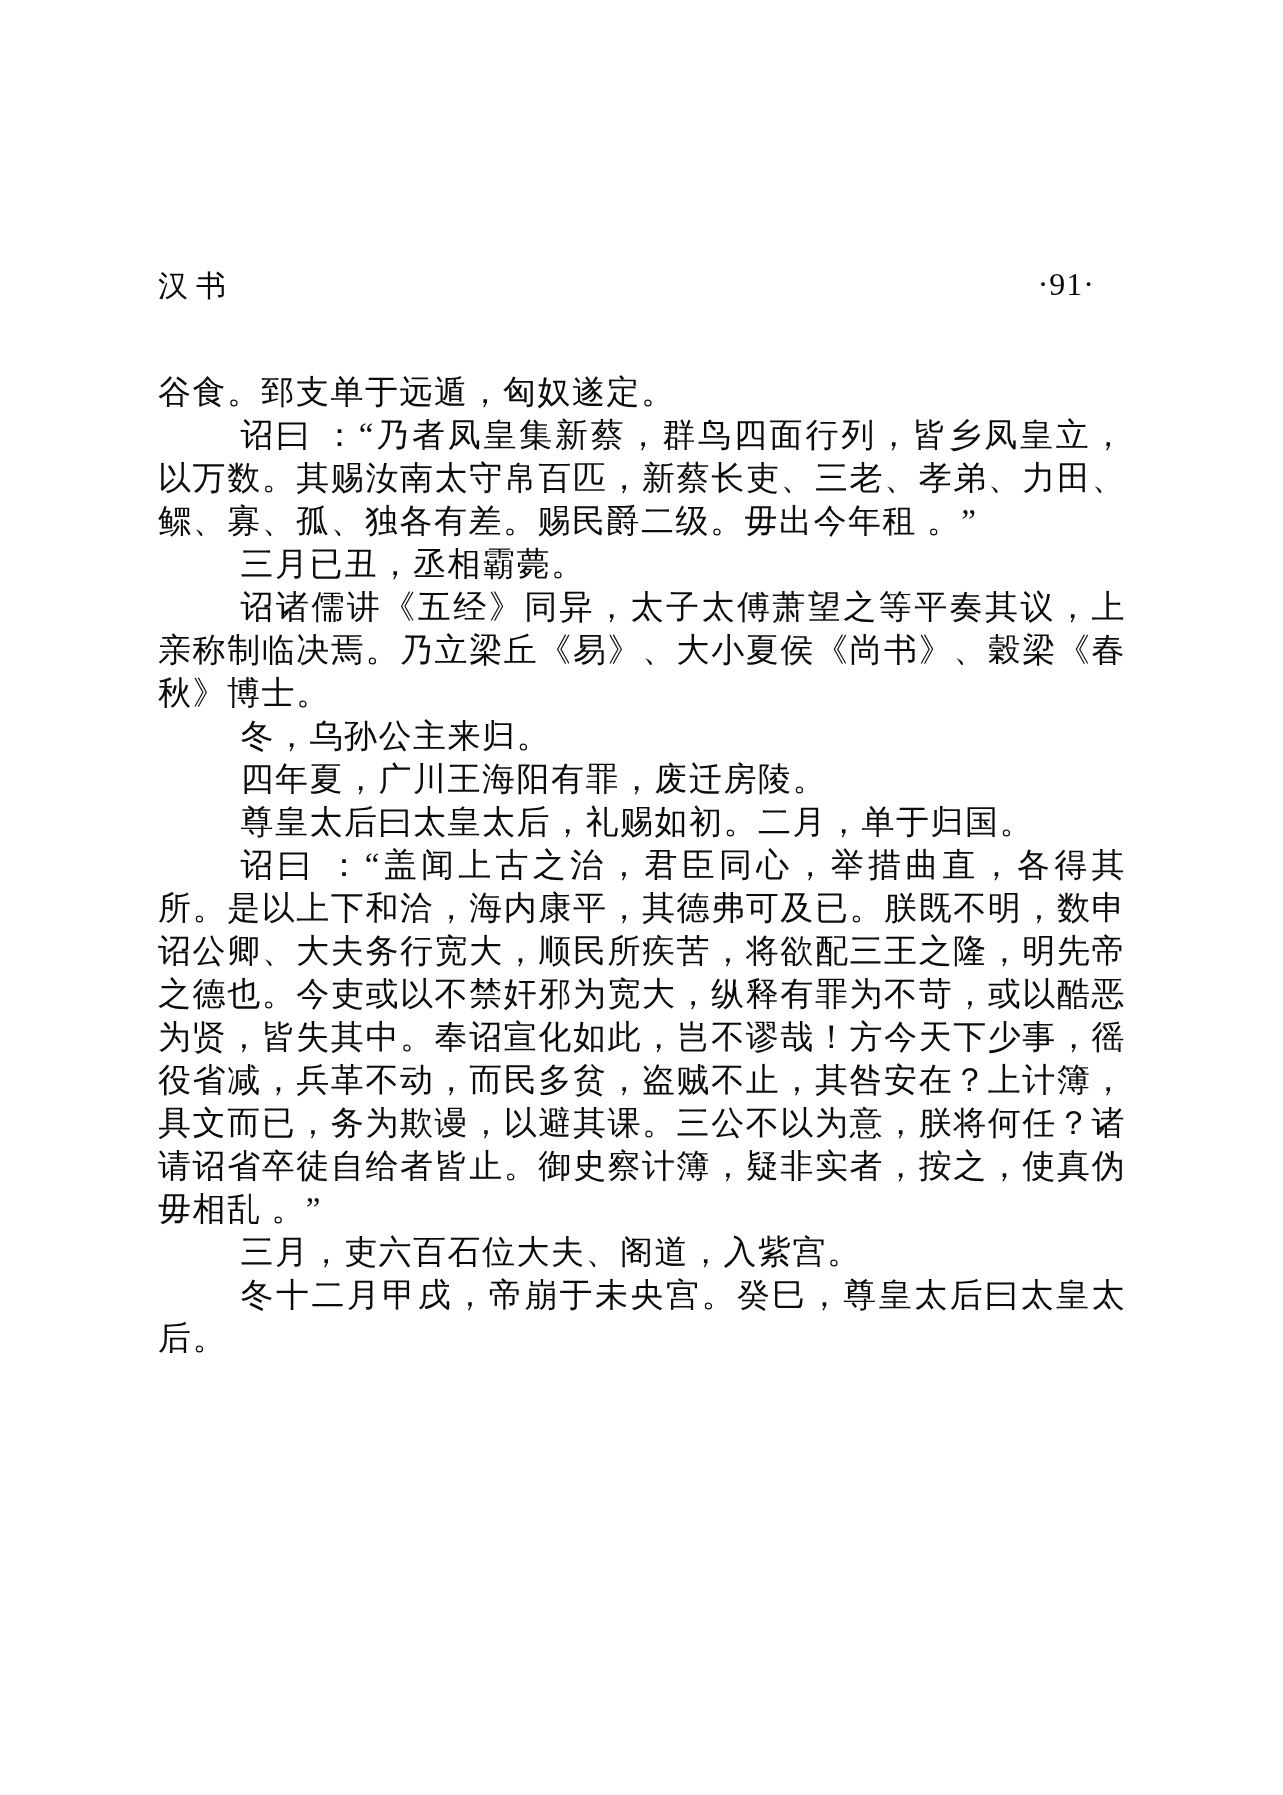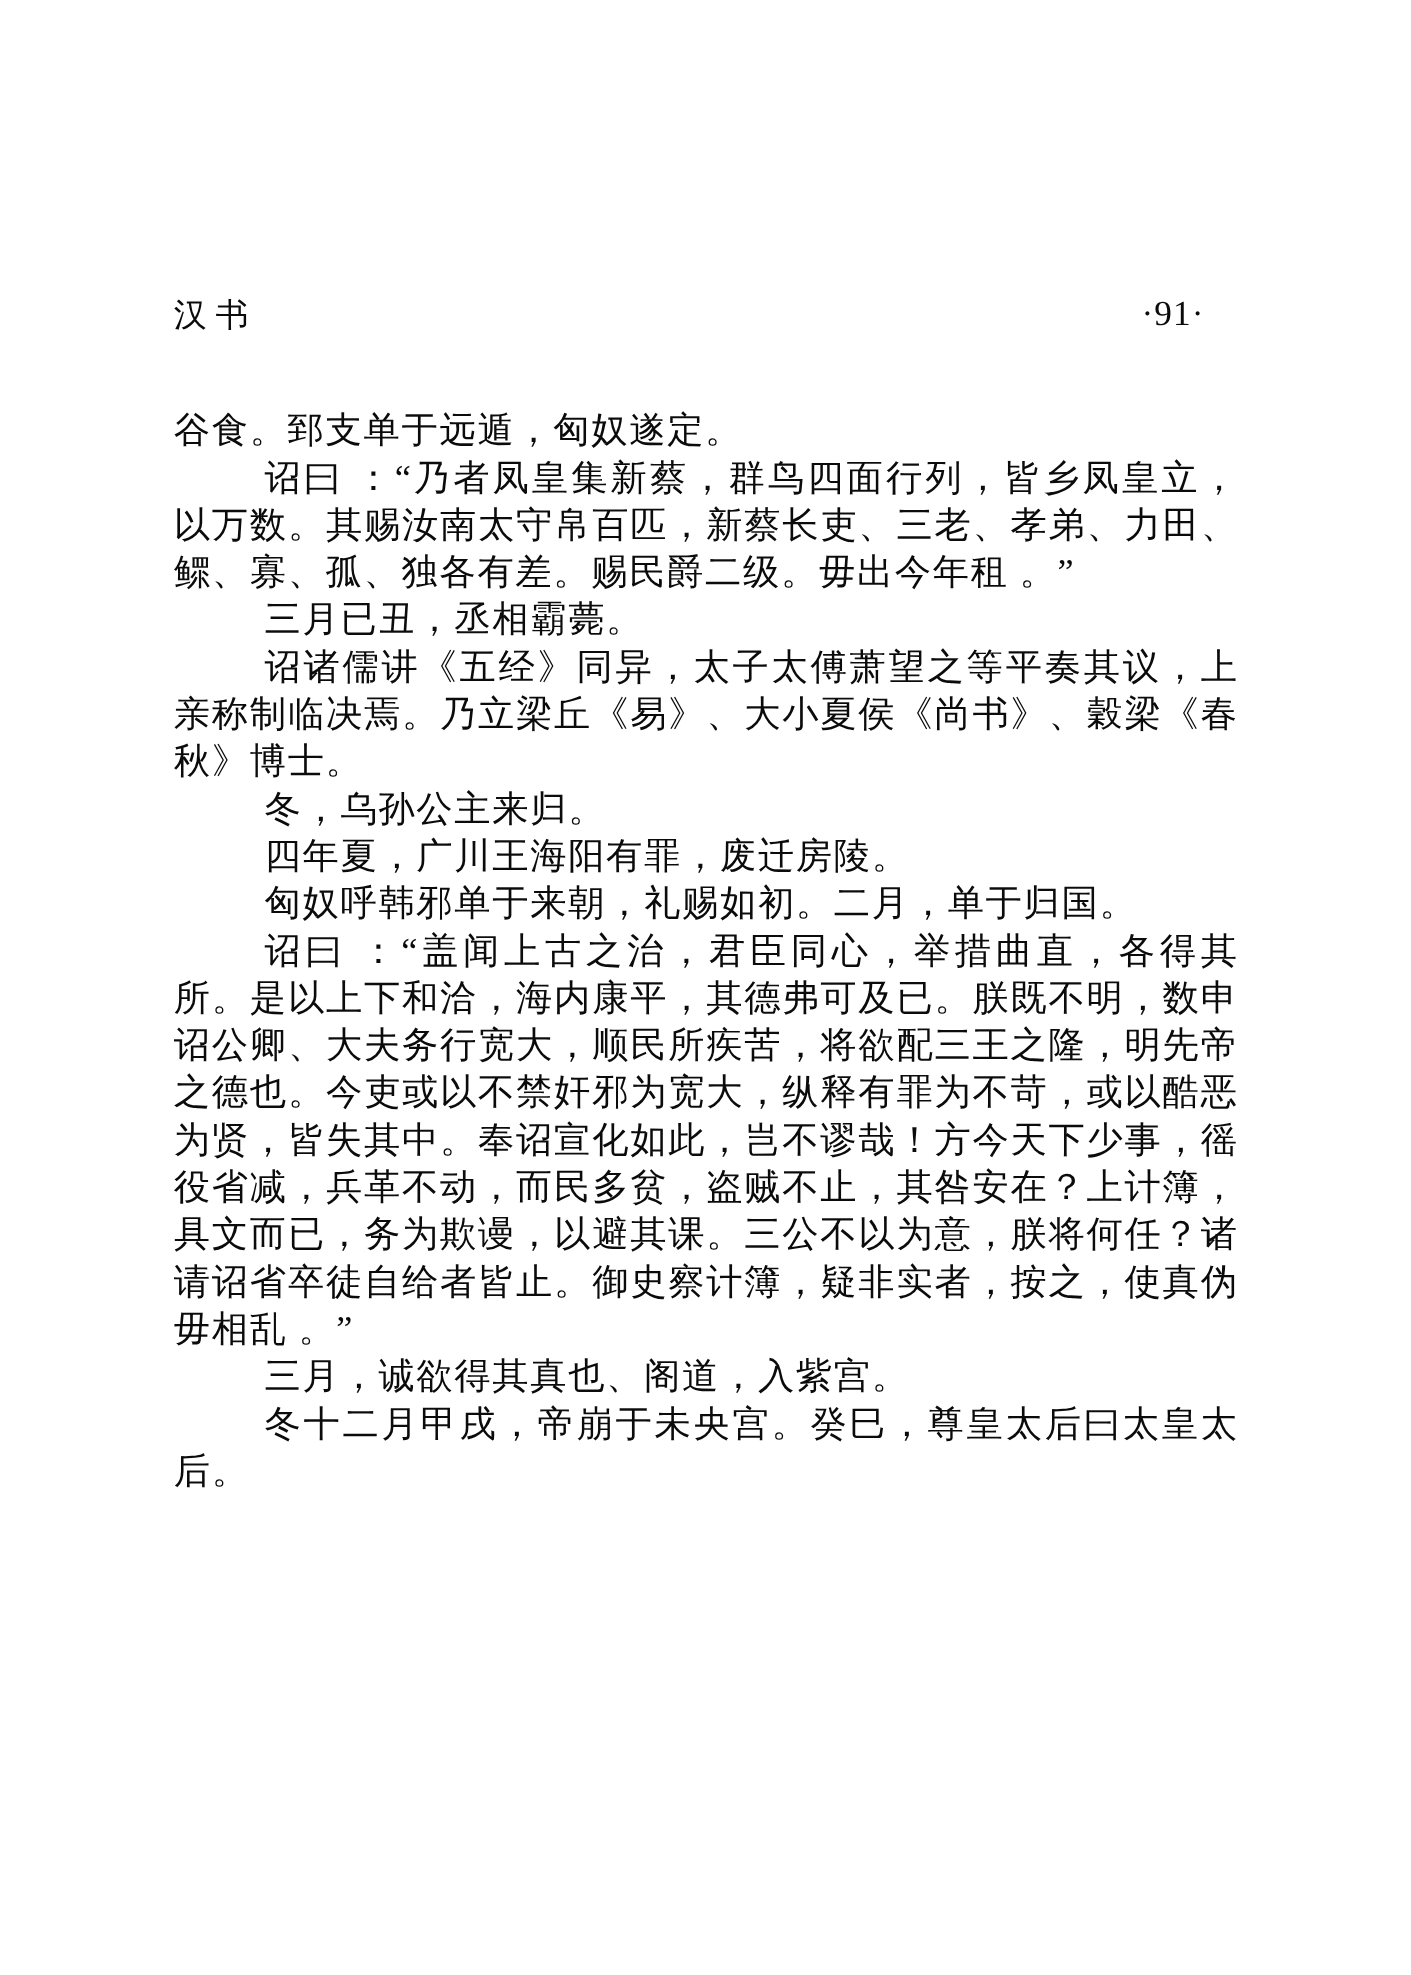--- a/index.html
+++ b/index.html
@@ -64,19 +64,19 @@
     <span class="page-number">·91·</span>
   </div>
 
   <div class="body-text">
     <p>谷食。郅支单于远遁，匈奴遂定。</p>
     <p class="indent">诏曰 ：“乃者凤皇集新蔡，群鸟四面行列，皆乡凤皇立，以万数。其赐汝南太守帛百匹，新蔡长吏、三老、孝弟、力田、鳏、寡、孤、独各有差。赐民爵二级。毋出今年租 。”</p>
     <p class="indent">三月已丑，丞相霸薨。</p>
     <p class="indent">诏诸儒讲《五经》同异，太子太傅萧望之等平奏其议，上亲称制临决焉。乃立梁丘《易》、大小夏侯《尚书》、穀梁《春秋》博士。</p>
     <p class="indent">冬，乌孙公主来归。</p>
     <p class="indent">四年夏，广川王海阳有罪，废迁房陵。</p>
-    <p class="indent">匈奴呼韩邪单于来朝，礼赐如初。二月，单于归国。</p>
+    <p class="indent">尊皇太后曰太皇太后，礼赐如初。二月，单于归国。</p>
     <p class="indent">诏曰 ：“盖闻上古之治，君臣同心，举措曲直，各得其所。是以上下和洽，海内康平，其德弗可及已。朕既不明，数申诏公卿、大夫务行宽大，顺民所疾苦，将欲配三王之隆，明先帝之德也。今吏或以不禁奸邪为宽大，纵释有罪为不苛，或以酷恶为贤，皆失其中。奉诏宣化如此，岂不谬哉！方今天下少事，徭役省减，兵革不动，而民多贫，盗贼不止，其咎安在？上计簿，具文而已，务为欺谩，以避其课。三公不以为意，朕将何任？诸请诏省卒徒自给者皆止。御史察计簿，疑非实者，按之，使真伪毋相乱 。”</p>
-    <p class="indent">三月，诚欲得其真也、阁道，入紫宫。</p>
+    <p class="indent">三月，吏六百石位大夫、阁道，入紫宫。</p>
     <p class="indent">冬十二月甲戌，帝崩于未央宫。癸巳，尊皇太后曰太皇太后。</p>
   </div>
 
 </div>
 
 </body></html>

